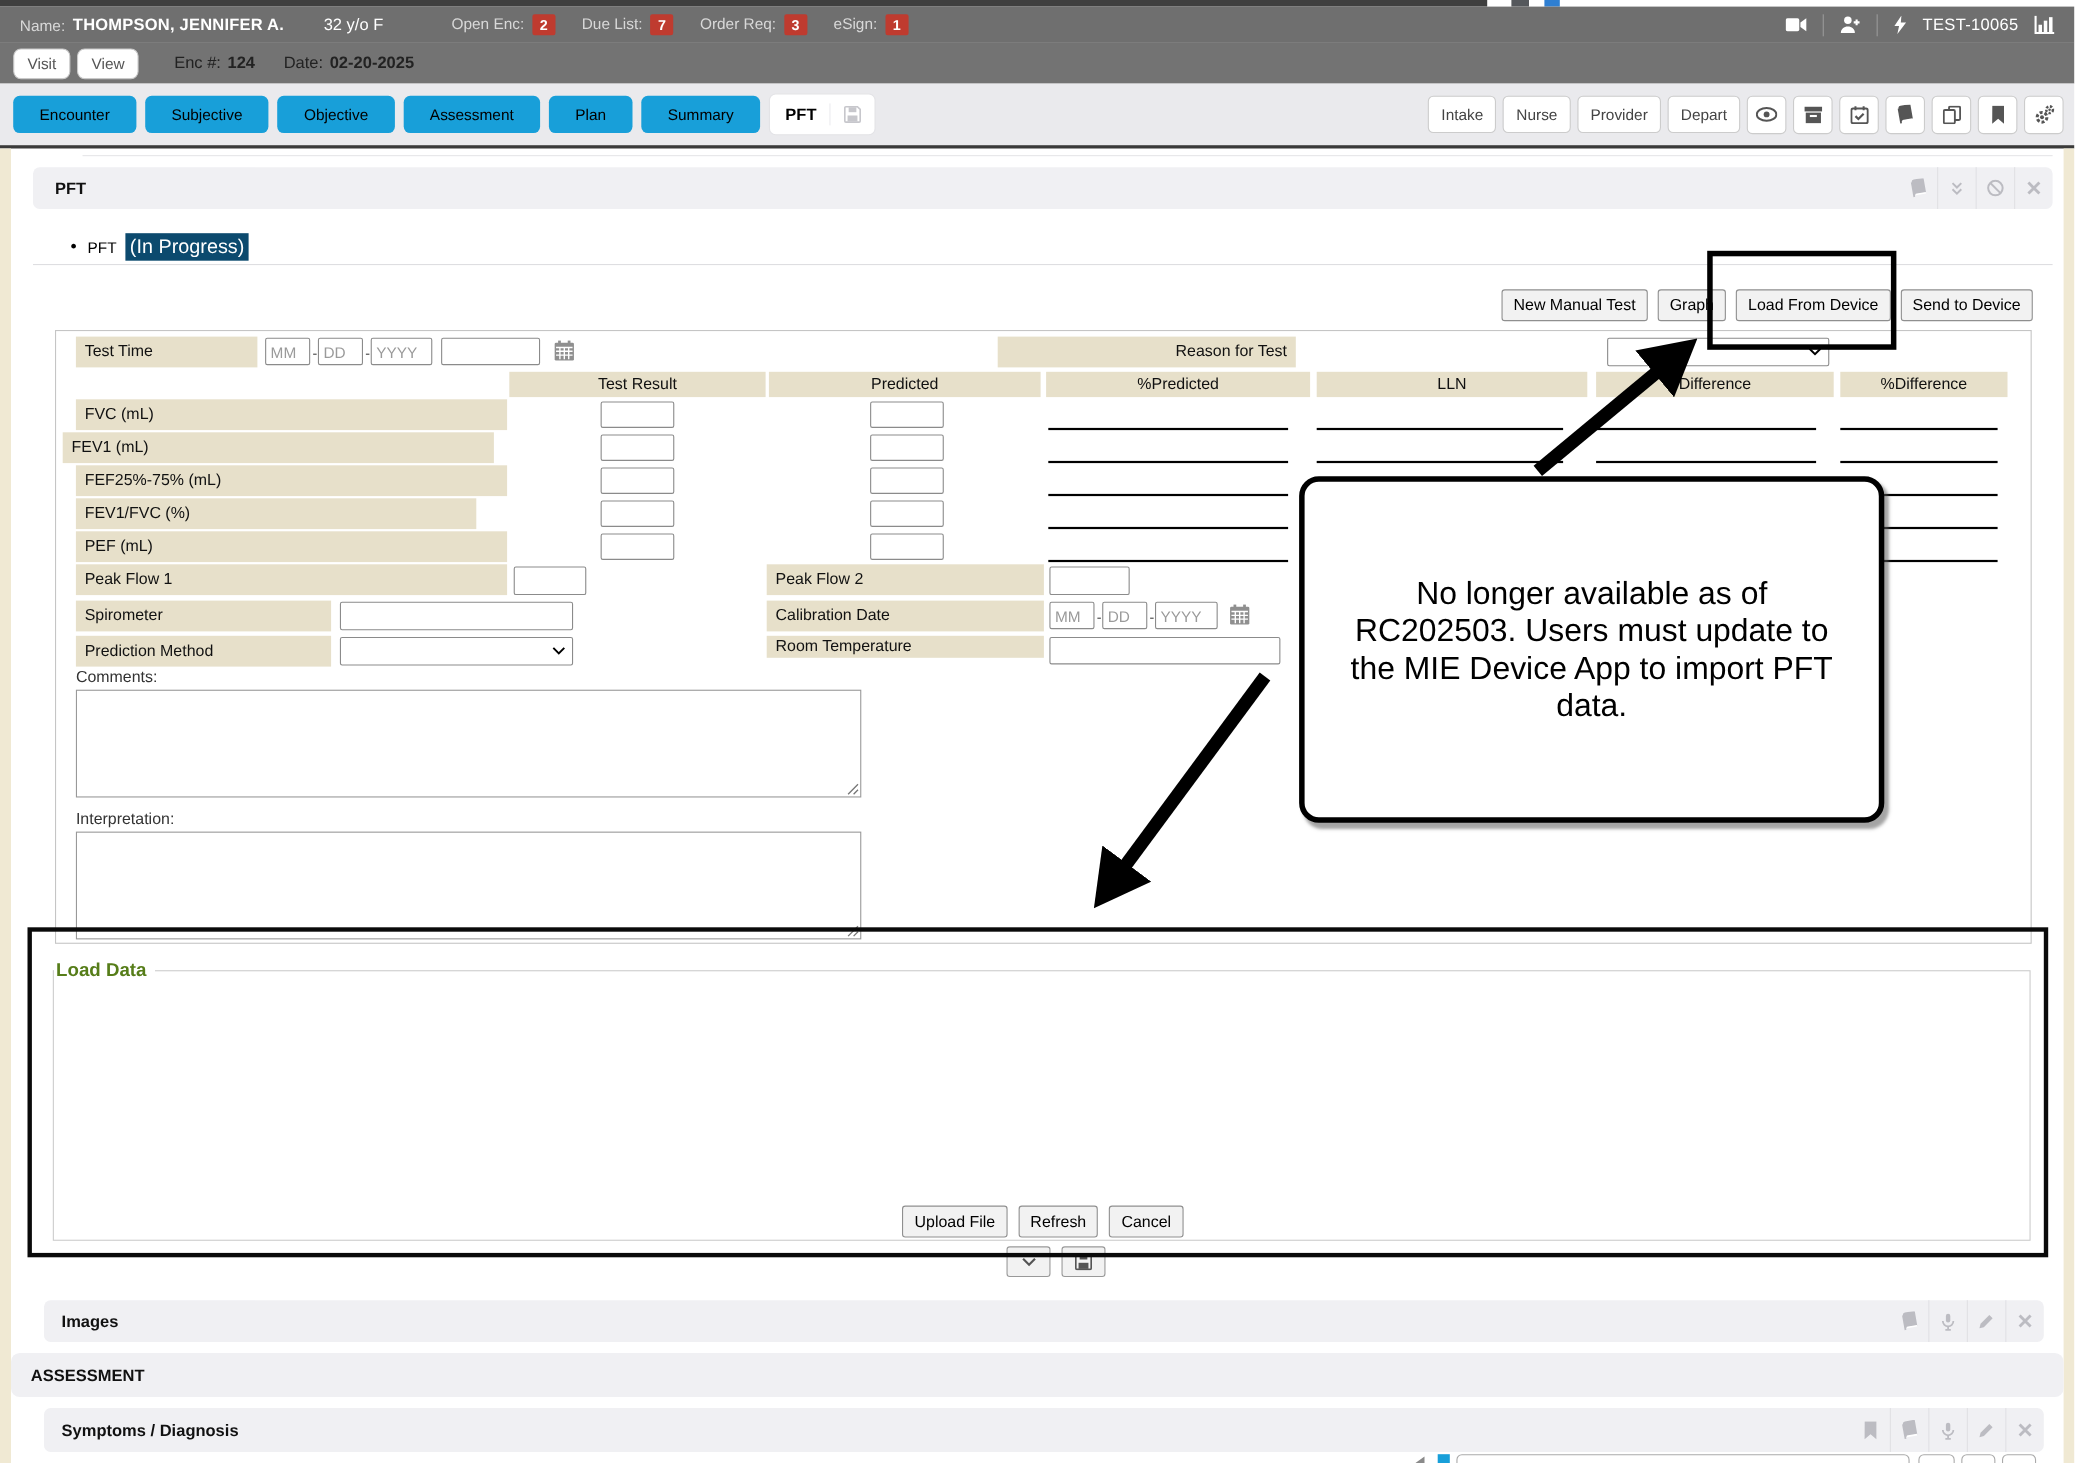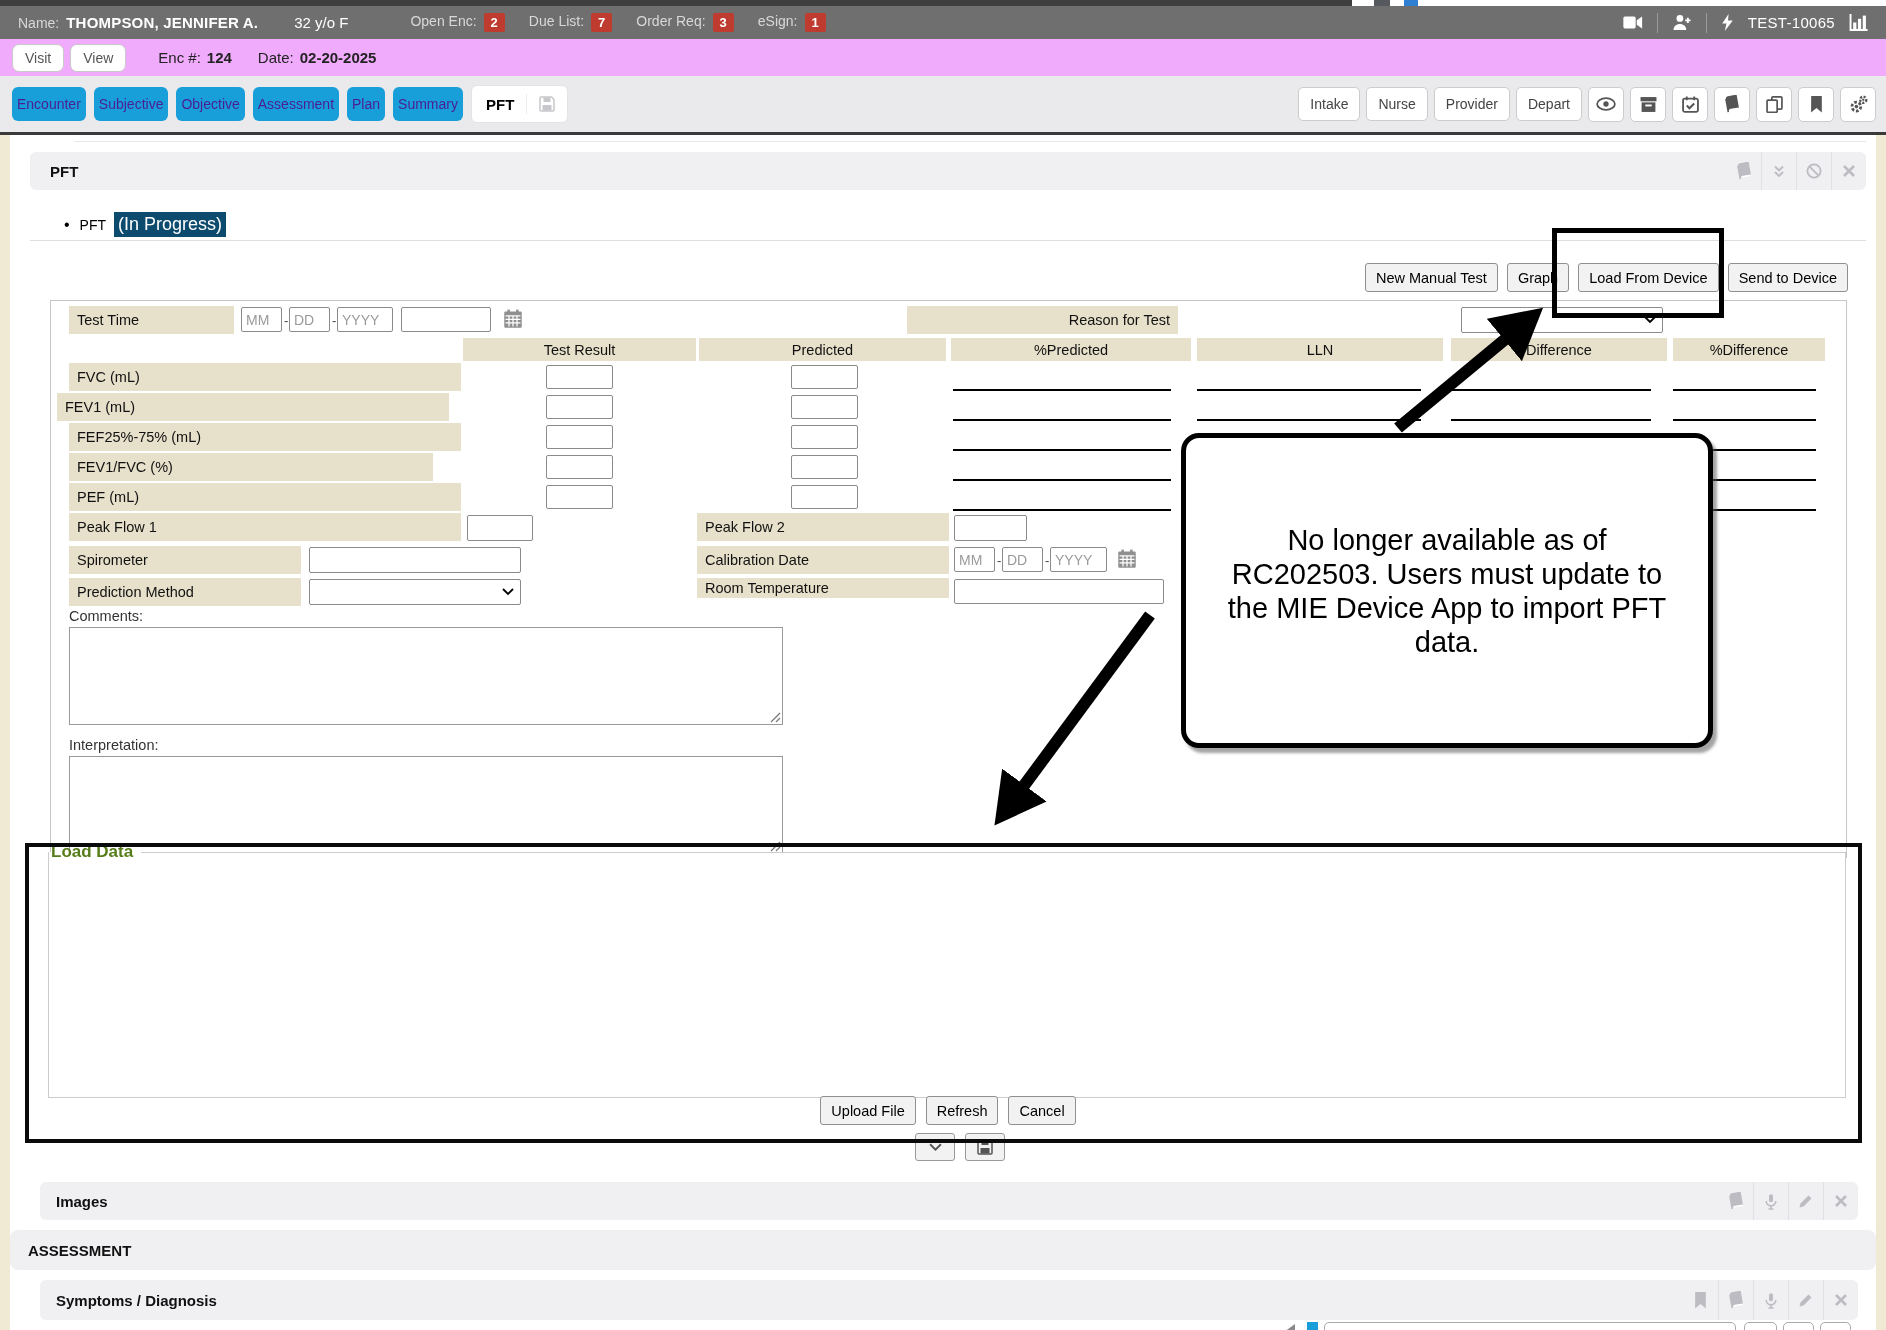--- a/index.html
+++ b/index.html
@@ -29,39 +29,39 @@
     background:#bf3b2f; color:#fff; font-weight:bold; font-size:13px;
     padding:2px 7px; border-radius:2px; line-height:15px;
   }
   .topbar-right { margin-left:auto; display:flex; align-items:center; gap:14px; }
   .vsep { width:1px; height:20px; background:#9a9a9a; }
   .sysid { font-size:15px; letter-spacing:.3px; }
   .wicon { color:#fff; display:inline-flex; }
 
   
   .subheader {
-    left:0; top:39px; width:1886px; height:37px; background:#f0abfc;
+    left:0; top:39px; width:1886px; height:37px; background:#737373;
     display:flex; align-items:center; padding-left:12px; font-size:15px; color:#222;
   }
   .sub-btn {
     background:#fff; border:1px solid #c9c9c9; border-radius:7px; color:#555;
     font-size:14px; padding:5px 12px; margin-right:6px; font-family:inherit; cursor:pointer;
   }
   .enc-lbl { margin-left:26px; color:#222; }
   .enc-val { font-weight:bold; margin-left:6px; }
   .date-lbl { margin-left:26px; }
 
   
   .tabrow {
     left:0; top:76px; width:1886px; height:56px; background:#eaeaed;
     display:flex; align-items:center; padding-left:12px;
   }
   .tab {
-    background:#189fd9; color:#4c1d95; border:none; border-radius:6px;
-    font-size:14px; padding:9px 5px; margin-right:8px; font-family:inherit; cursor:pointer;
+    background:#189fd9; color:#000000; border:none; border-radius:6px;
+    font-size:14px; padding:9px 24px; margin-right:8px; font-family:inherit; cursor:pointer;
   }
   .tab-active {
     background:#fff; color:#000; border-radius:6px; display:flex; align-items:center;
     padding:8px 0 8px 14px; font-size:15px; font-weight:bold; border:1px solid #e3e3e6;
   }
   .tab-active .savewrap {
     border-left:1px solid #ececef; margin-left:12px; padding:2px 12px; color:#c7c7cc; display:flex;
   }
   .tabrow-right { margin-left:auto; display:flex; align-items:center; gap:6px; padding-right:10px; }
   .hdr-btn {
@@ -115,21 +115,21 @@
   .dash { position:absolute; font-size:13px; color:#444; }
   .ul { position:absolute; height:2px; background:#000; }
   .sel { position:absolute; border:1px solid #8b8b8b; border-radius:2px; background:#fff; display:flex; align-items:center; justify-content:flex-end; padding-right:6px; color:#333; cursor:pointer; }
   .gicon { color:#8f8f8f; display:inline-flex; }
   .lblline { position:absolute; font-size:14.5px; color:#333; }
   .tarea { position:absolute; border:1px solid #999; background:#fff; }
   .tarea .grip { position:absolute; right:1px; bottom:1px; color:#777; }
 
   
   fieldset.loaddata {
-    position:absolute; left:48px; top:842px; width:1798px; height:256px;
+    position:absolute; left:48px; top:872px; width:1798px; height:256px;
     border:1px solid #ccc; background:#fff;
   }
   fieldset.loaddata legend {
     color:#567d19; font-weight:bold; font-size:17px; margin-left:0px; padding:0 8px 0 2px;
   }
   .load-buttons { top:1096px; left:50px; width:1796px; display:flex; justify-content:center; gap:10px; }
   .mini-buttons { top:1133px; left:62px; width:1796px; display:flex; justify-content:center; gap:10px; }
   .mini-btn {
     background:#f2f2f2; border:1px solid #999; border-radius:3px; width:40px; height:28px;
     display:flex; align-items:center; justify-content:center; color:#555; cursor:pointer;

